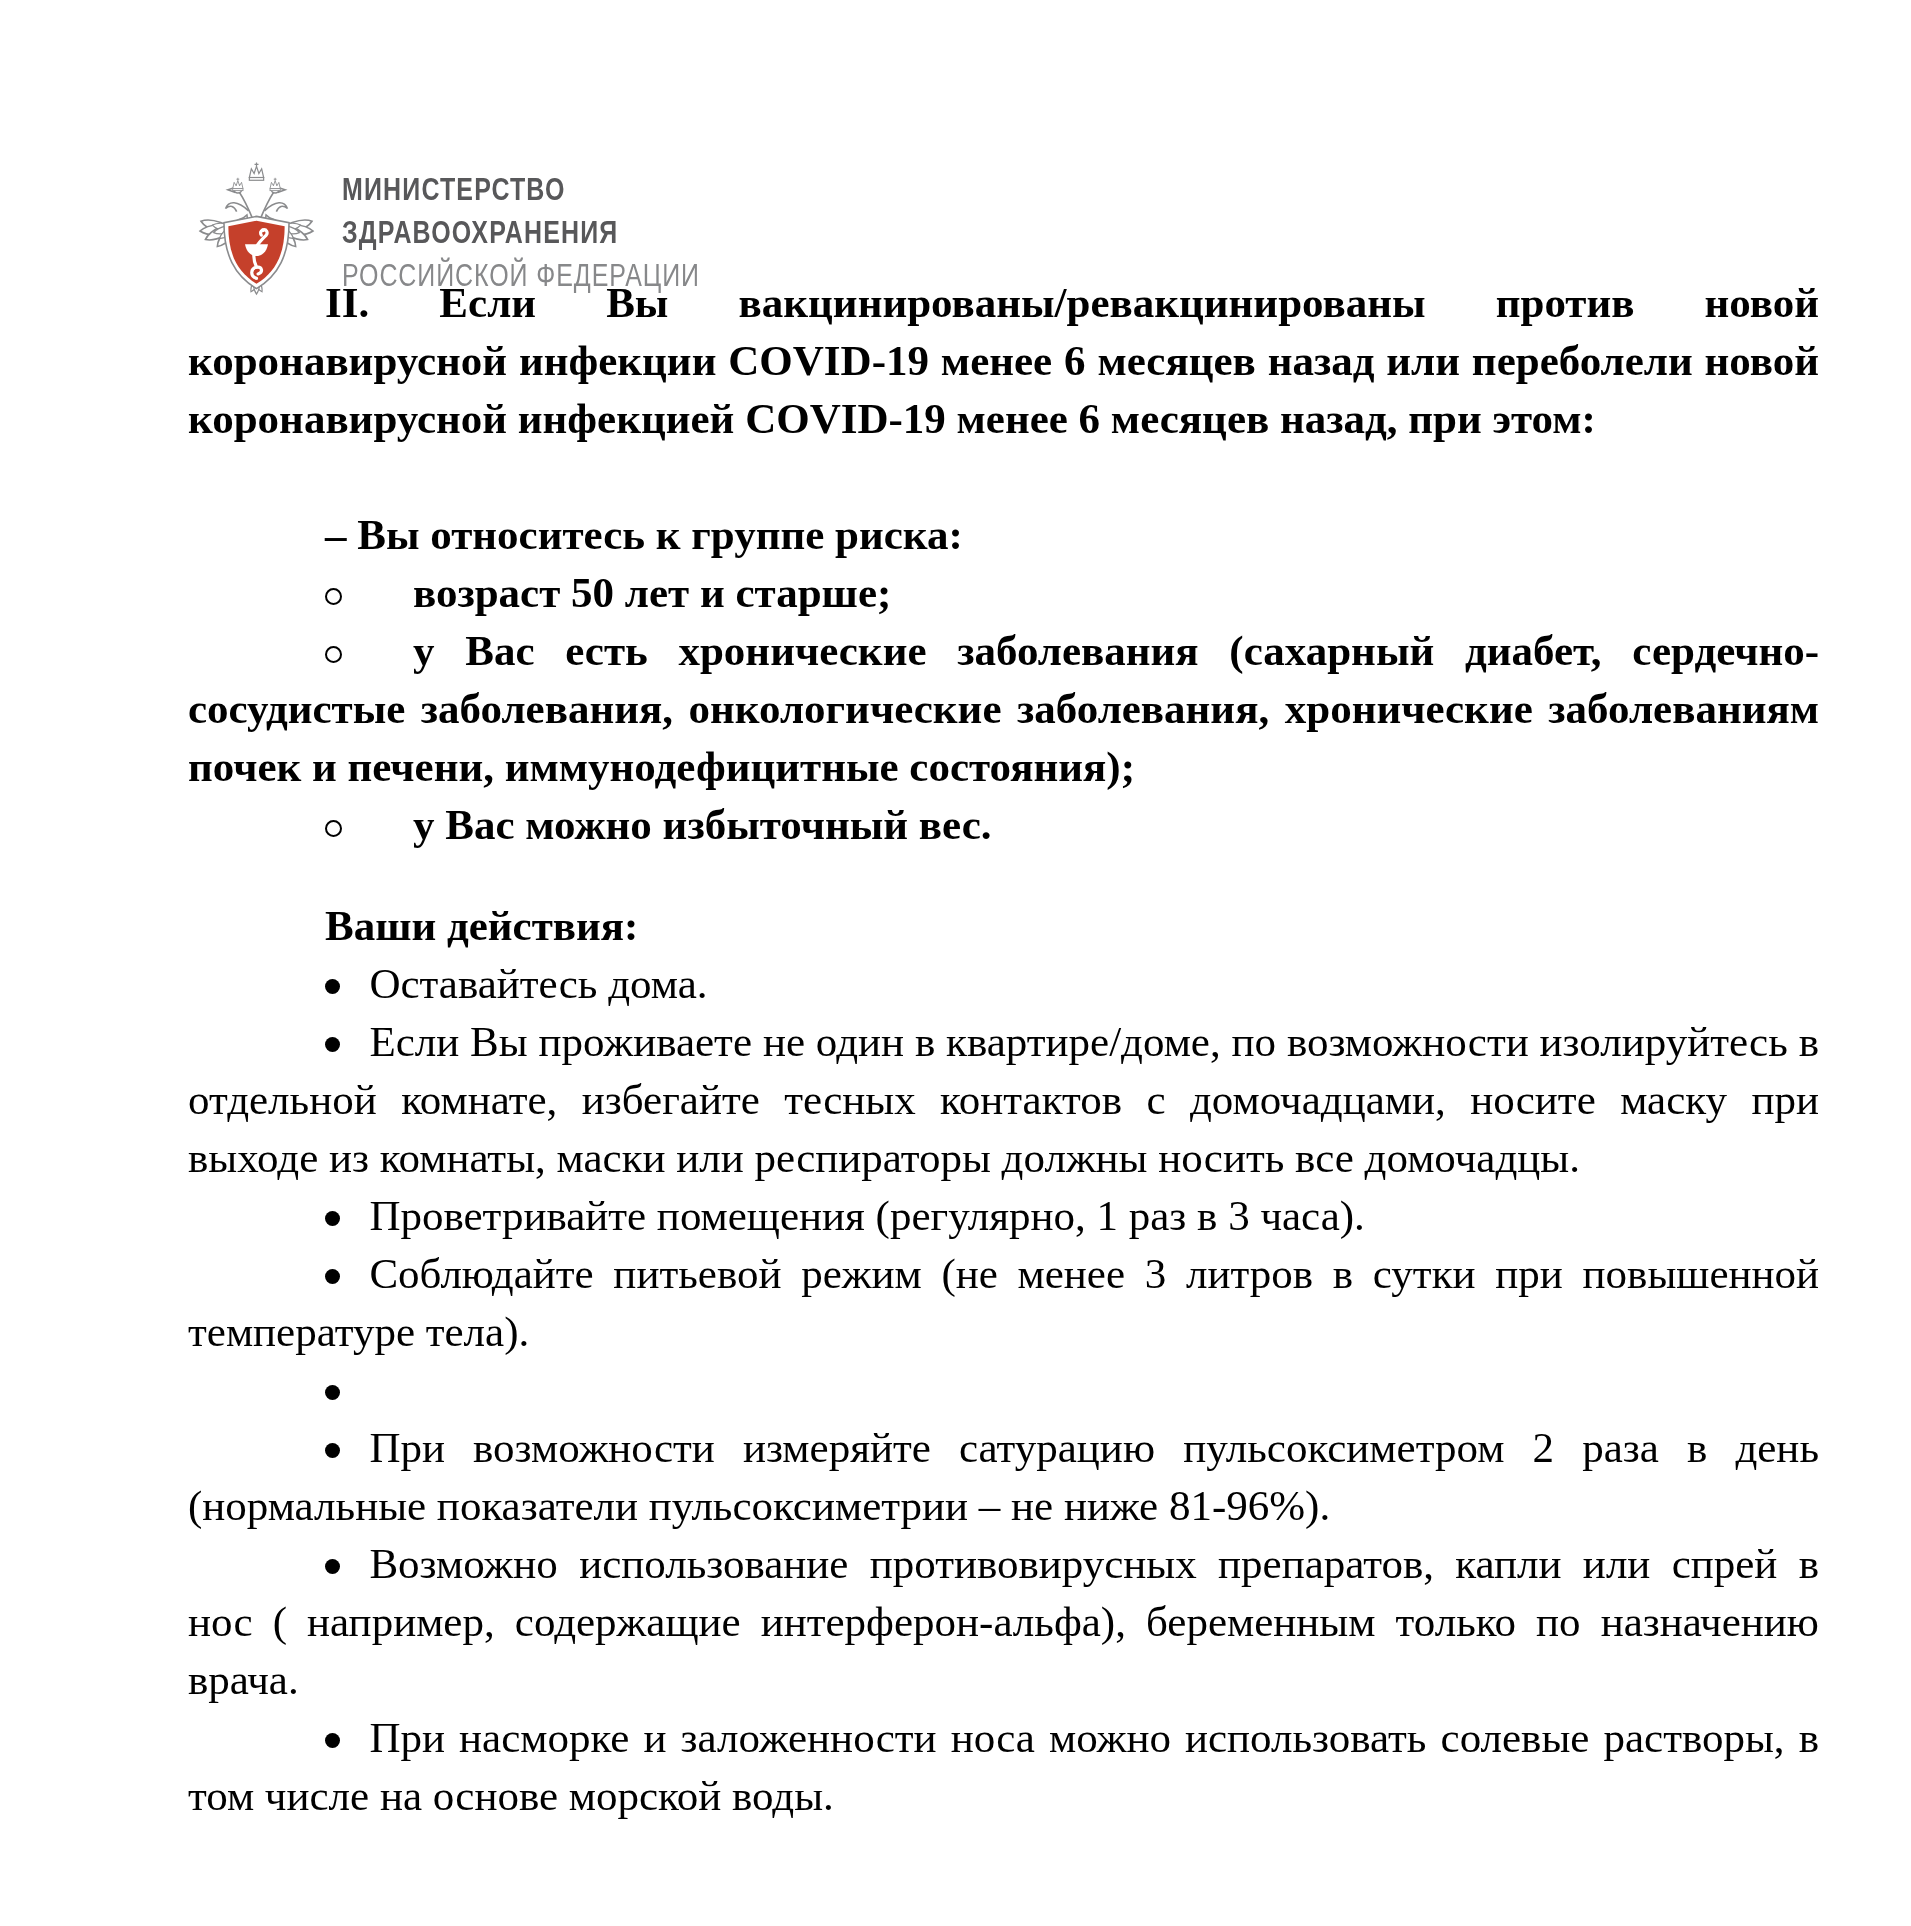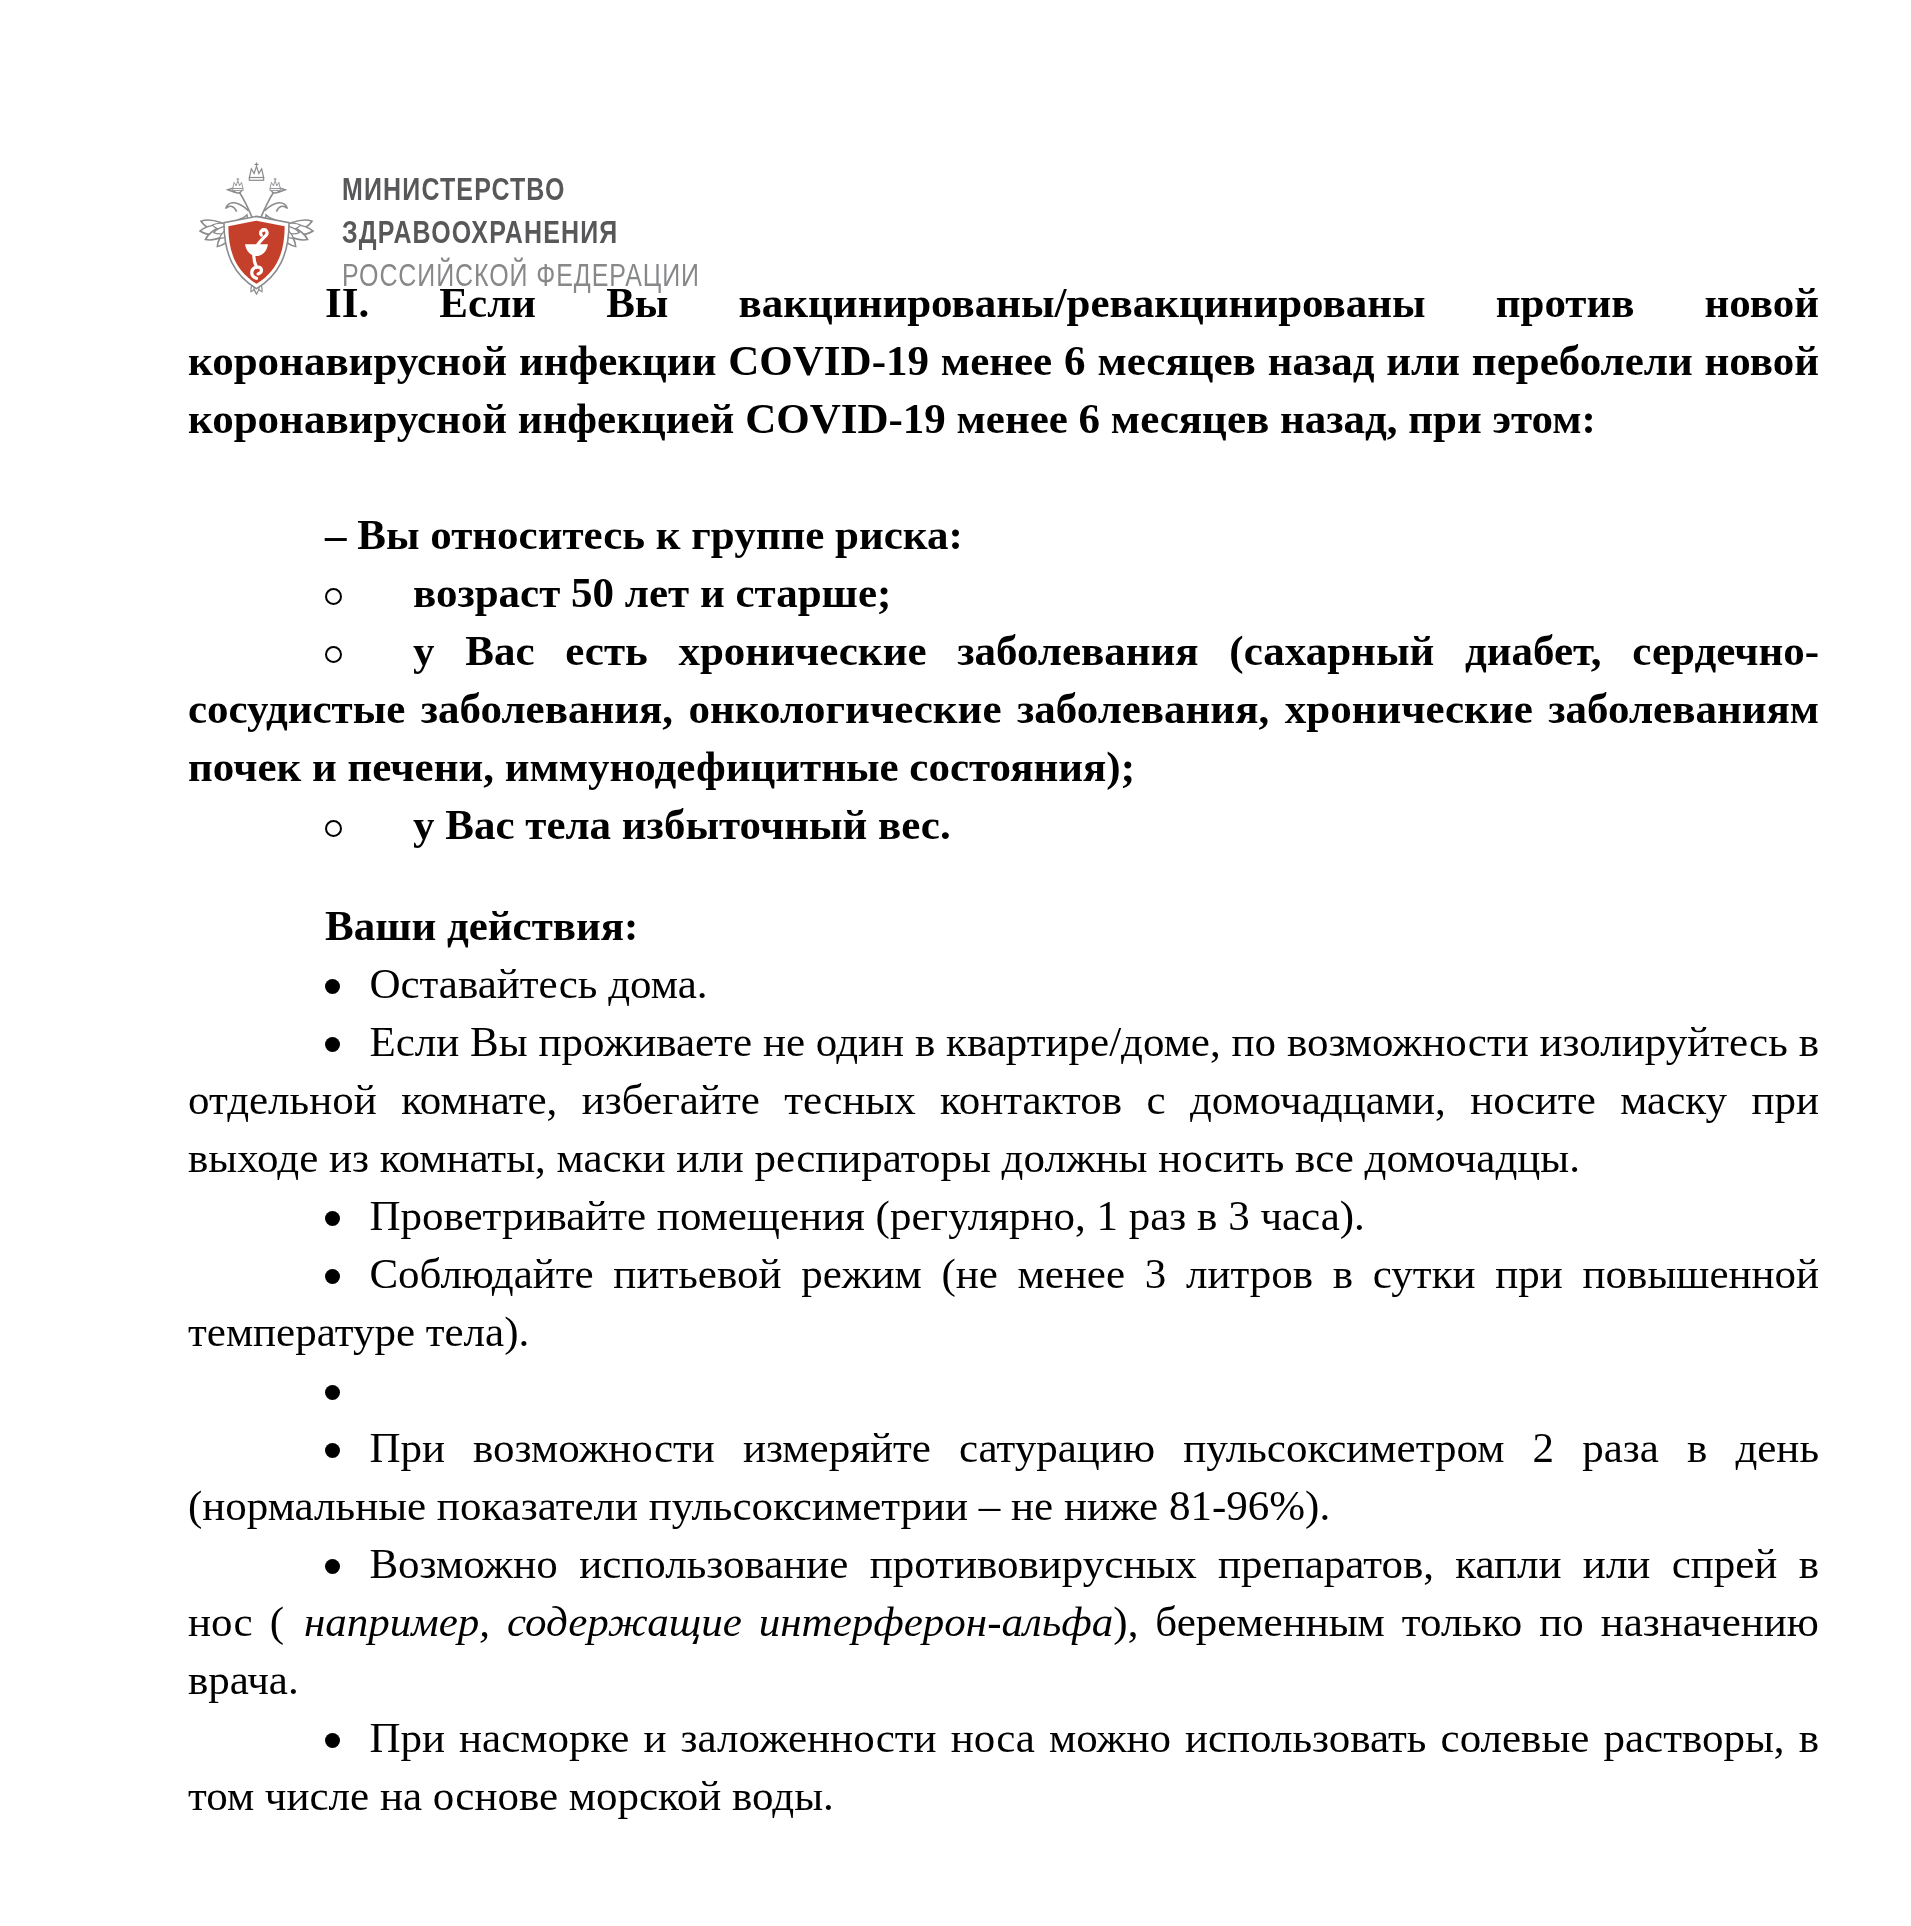--- a/index.html
+++ b/index.html
@@ -39,21 +39,21 @@
     position:relative;top:-2.3px;
   }
   .o-gap{display:inline-block;width:71px;}
   .actions-title{font-weight:bold;text-indent:137px;margin-top:43px !important;}
   .bullet{text-indent:137px;}
   .dot{
     display:inline-block;width:15.4px;height:15.4px;background:#000;border-radius:50%;
     position:relative;top:-3.9px;
   }
   .b-gap{display:inline-block;width:29px;}
-  .italic-inline{font-style:italic;margin-left:20px;}
+  .italic-inline{margin-left:20px;}
 </style>
 </head>
 <body>
 
 <div class="page">
 
   <div class="logo">
     <svg class="emblem" viewBox="0 0 320 345" xmlns="http://www.w3.org/2000/svg">
       <defs>
         <path id="feather" d="M0 0 C -16 -11 -54 -13 -70 0 C -54 13 -16 11 0 0 Z"></path>
@@ -142,21 +142,21 @@
 
     <p class="heading">II. Если Вы вакцинированы/ревакцинированы против новой коронавирусной инфекции COVID-19 менее 6 месяцев назад или переболели новой коронавирусной инфекцией COVID-19 менее 6 месяцев назад, при этом:</p>
 
 
     <p class="p-dash">– Вы относитесь к группе риска:</p>
 
     <p class="o-item"><span class="o-marker"></span><span class="o-gap"></span><span>возраст 50 лет и старше;</span></p>
 
     <p class="o-item"><span class="o-marker"></span><span class="o-gap"></span><span>у Вас есть хронические заболевания (сахарный диабет, сердечно-сосудистые заболевания, онкологические заболевания, хронические заболеваниям почек и печени, иммунодефицитные состояния);</span></p>
 
-    <p class="o-item"><span class="o-marker"></span><span class="o-gap"></span><span>у Вас тела избыточный вес.</span></p>
+    <p class="o-item"><span class="o-marker"></span><span class="o-gap"></span><span>у Вас можно избыточный вес.</span></p>
 
     <p class="actions-title">Ваши действия:</p>
 
     <p class="bullet"><span class="dot"></span><span class="b-gap"></span><span>Оставайтесь дома.</span></p>
 
     <p class="bullet"><span class="dot"></span><span class="b-gap"></span><span>Если Вы проживаете не один в квартире/доме, по возможности изолируйтесь в отдельной комнате, избегайте тесных контактов с домочадцами, носите маску при выходе из комнаты, маски или респираторы должны носить все домочадцы.</span></p>
 
     <p class="bullet"><span class="dot"></span><span class="b-gap"></span><span>Проветривайте помещения (регулярно, 1 раз в 3 часа).</span></p>
 
     <p class="bullet"><span class="dot"></span><span class="b-gap"></span><span>Соблюдайте питьевой режим (не менее 3 литров в сутки при повышенной температуре тела).</span></p>

